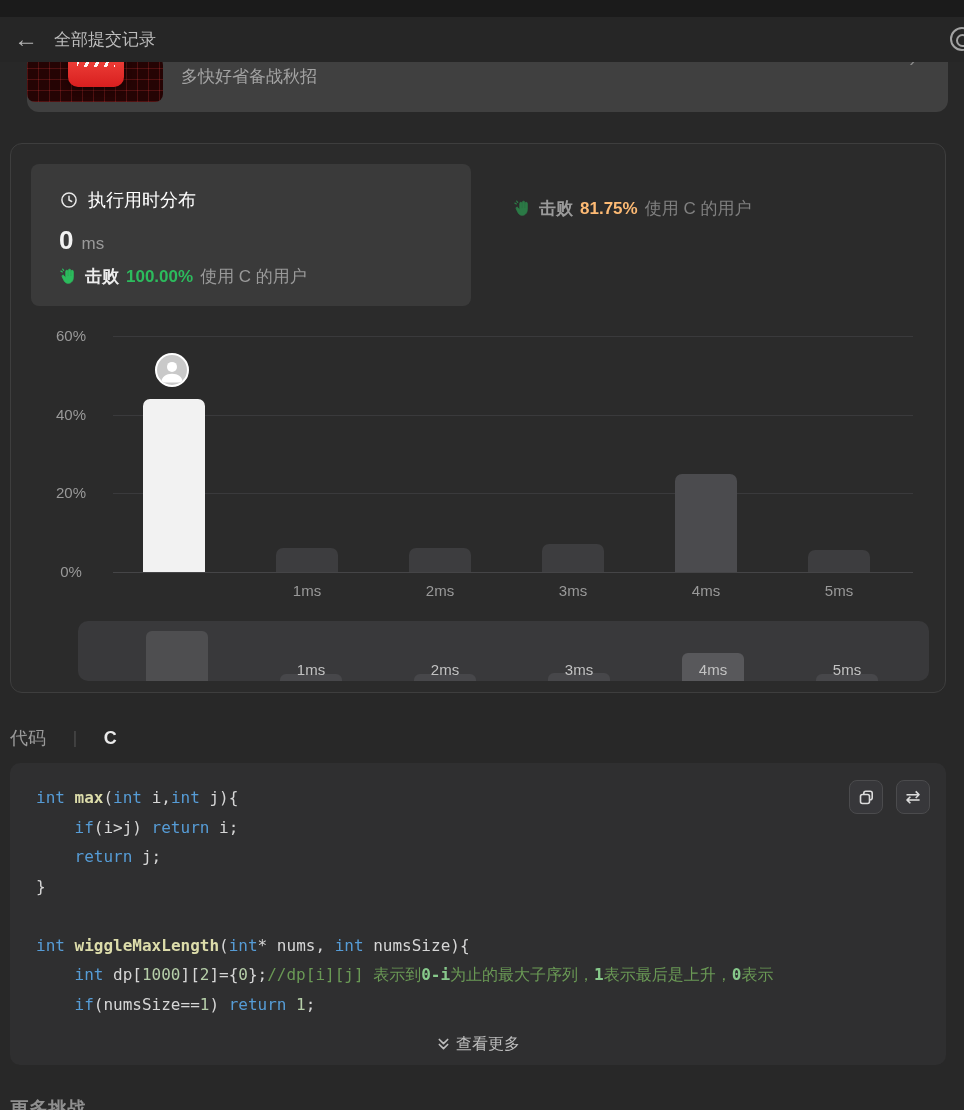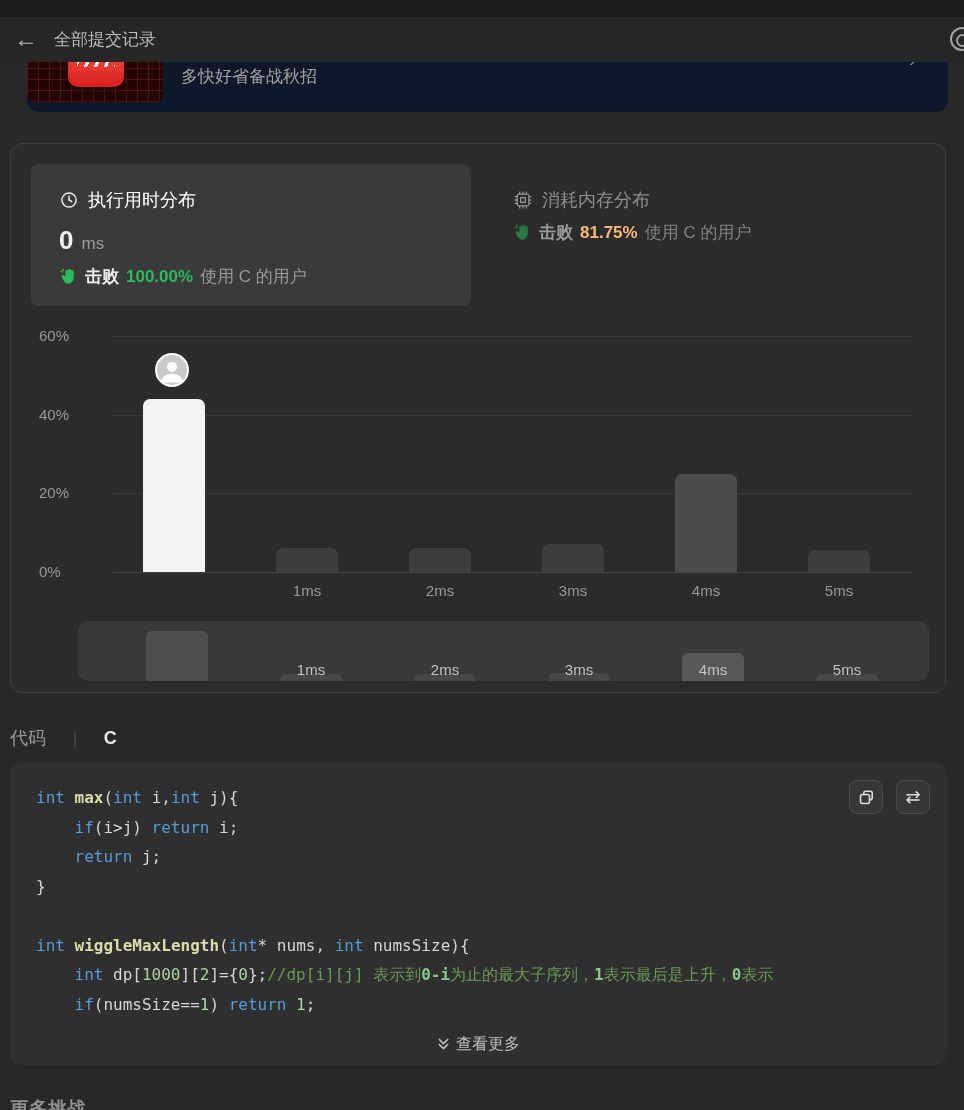--- a/index.html
+++ b/index.html
@@ -10,21 +10,21 @@
     font-family:"Liberation Sans", sans-serif;
   }
   
   .top-strip { position:absolute; top:0; left:0; right:0; height:17px; background:#1b1b1b; z-index:6; }
   .header { position:absolute; top:17px; left:0; right:0; height:45px; background:#262626; display:flex; align-items:center; padding:0 12px; z-index:5; }
   .back-btn { font-size:24px; color:#b5b5b5; line-height:1; margin:0 16px 2px 2px; cursor:pointer; background:none; border:none; font-family:inherit; }
   .header-title { font-size:17px; color:#bdbdbd; }
   .service-icon { position:absolute; right:-10px; top:10px; width:24px; height:24px; border:2px solid #a3a3a3; border-radius:50%; }
   .service-icon::after{ content:""; position:absolute; left:4px; top:5px; width:9px; height:9px; border:2px solid #a3a3a3; border-radius:50% 50% 0 50%; }
   
-  .banner { position:absolute; top:40px; left:27px; width:921px; height:72px; background:#0f172a; border-radius:12px; overflow:hidden; z-index:1; cursor:pointer; }
+  .banner { position:absolute; top:40px; left:27px; width:921px; height:72px; background:#404040; border-radius:12px; overflow:hidden; z-index:1; cursor:pointer; }
   .thumb { position:absolute; left:0; top:17px; width:136px; height:45px; border-radius:8px; overflow:hidden;
     background-color:#250404;
     background-image:repeating-linear-gradient(0deg, rgba(255,70,70,.20) 0 1px, transparent 1px 11px),
                      repeating-linear-gradient(90deg, rgba(255,70,70,.20) 0 1px, transparent 1px 11px);
   }
   .thumb-btn { position:absolute; left:41px; top:-22px; width:56px; height:52px; border-radius:10px;
     background:linear-gradient(180deg,#ff5a4d,#d81f1f); box-shadow:0 2px 6px rgba(0,0,0,.5); }
   .thumb-btn::after { content:""; position:absolute; left:9px; top:25px; width:38px; height:7px;
     background:repeating-linear-gradient(115deg,#fff 0 3px, transparent 3px 9px); opacity:.95; }
   .banner-title { position:absolute; left:154px; top:0; height:100%; display:flex; align-items:center; font-size:17px; color:#a3a3a3; }
@@ -45,21 +45,21 @@
   .beat-pct { color:#2cbb5d; font-weight:700; }
   .beat-suffix { color:#9a9a9a; }
   .stat-ghost .beat-label { color:#9a9a9a; }
   .stat-ghost .beat-pct { color:#fdba74; }
   .stat-ghost .beat-suffix { color:#808080; }
   .stat-ghost .hand-svg { opacity:.55; }
   
   .chart { position:absolute; inset:0; }
   .gridline { position:absolute; height:1px; background:#3a3a3c; }
   .gridline.baseline { background:#454547; }
-  .ytick { position:absolute; left:28px; width:64px; text-align:left; font-size:15px; color:#999; }
+  .ytick { position:absolute; left:28px; width:64px; text-align:center; font-size:15px; color:#999; }
   .xtick { position:absolute; top:438px; width:60px; text-align:center; font-size:15px; color:#999; }
   .bar { position:absolute; background:#3d3d3f; border-radius:7px 7px 0 0; }
   .bar.hl { background:#f2f2f2; }
   .bar.em { background:#4b4b4e; }
   .avatar { position:absolute; width:34px; height:34px; border-radius:50%; background:#c9c9c9; border:2px solid #fff; display:grid; place-items:center; overflow:hidden; }
   
   .brush { position:absolute; left:67px; top:477px; width:851px; height:60px; background:#39393b; border-radius:10px; overflow:hidden; cursor:ew-resize; }
   .mini-bar { position:absolute; bottom:0; background:#47474a; border-radius:6px 6px 0 0; }
   .mini-bar.m0 { background:#4e4e50; }
   .mini-bar.m4 { background:#58585b; }
@@ -126,30 +126,20 @@
           <path d="M4.6 2.6l1.3 1.7M2.4 5.2l1.9 1" fill="none" stroke-width="1.5"></path>
         </svg>
       </span>
       <span class="beat-label">击败</span>
       <span class="beat-pct">100.00%</span>
       <span class="beat-suffix">使用 C 的用户</span>
     </div>
   </div>
 
   <div class="stat-ghost">
-    <div class="stat-title">
-      <span>
-        <svg width="20" height="20" viewBox="0 0 24 24" fill="none" stroke="#8f8f8f" stroke-width="1.6" stroke-linecap="round">
-            <rect x="5" y="5" width="14" height="14" rx="2"></rect>
-            <rect x="9.2" y="9.2" width="5.6" height="5.6"></rect>
-            <path d="M8 5V2.5M12 5V2.5M16 5V2.5M8 21.5V19M12 21.5V19M16 21.5V19M5 8H2.5M5 12H2.5M5 16H2.5M21.5 8H19M21.5 12H19M21.5 16H19"></path>
-          </svg>
-      </span>
-      <span>消耗内存分布</span>
-    </div>
     <div class="beat-row">
       <span class="hand-svg">
         <svg width="19" height="19" viewBox="0 0 24 24" fill="#2cbb5d" stroke="#2cbb5d" stroke-linecap="round">
           <path d="M8.5 12V5.5a1.4 1.4 0 012.8 0V11h.6V4.2a1.4 1.4 0 012.8 0V11h.6V5.6a1.4 1.4 0 012.8 0V13c0 4.4-2.6 7.6-6.3 7.6-2.9 0-4.6-1.6-5.9-4.3l-2-4.2a1.3 1.3 0 012.3-1.2l2.3 3.1z"></path>
           <path d="M4.6 2.6l1.3 1.7M2.4 5.2l1.9 1" fill="none" stroke-width="1.5"></path>
         </svg>
       </span>
       <span class="beat-label">击败</span>
       <span class="beat-pct">81.75%</span>
       <span class="beat-suffix">使用 C 的用户</span>

